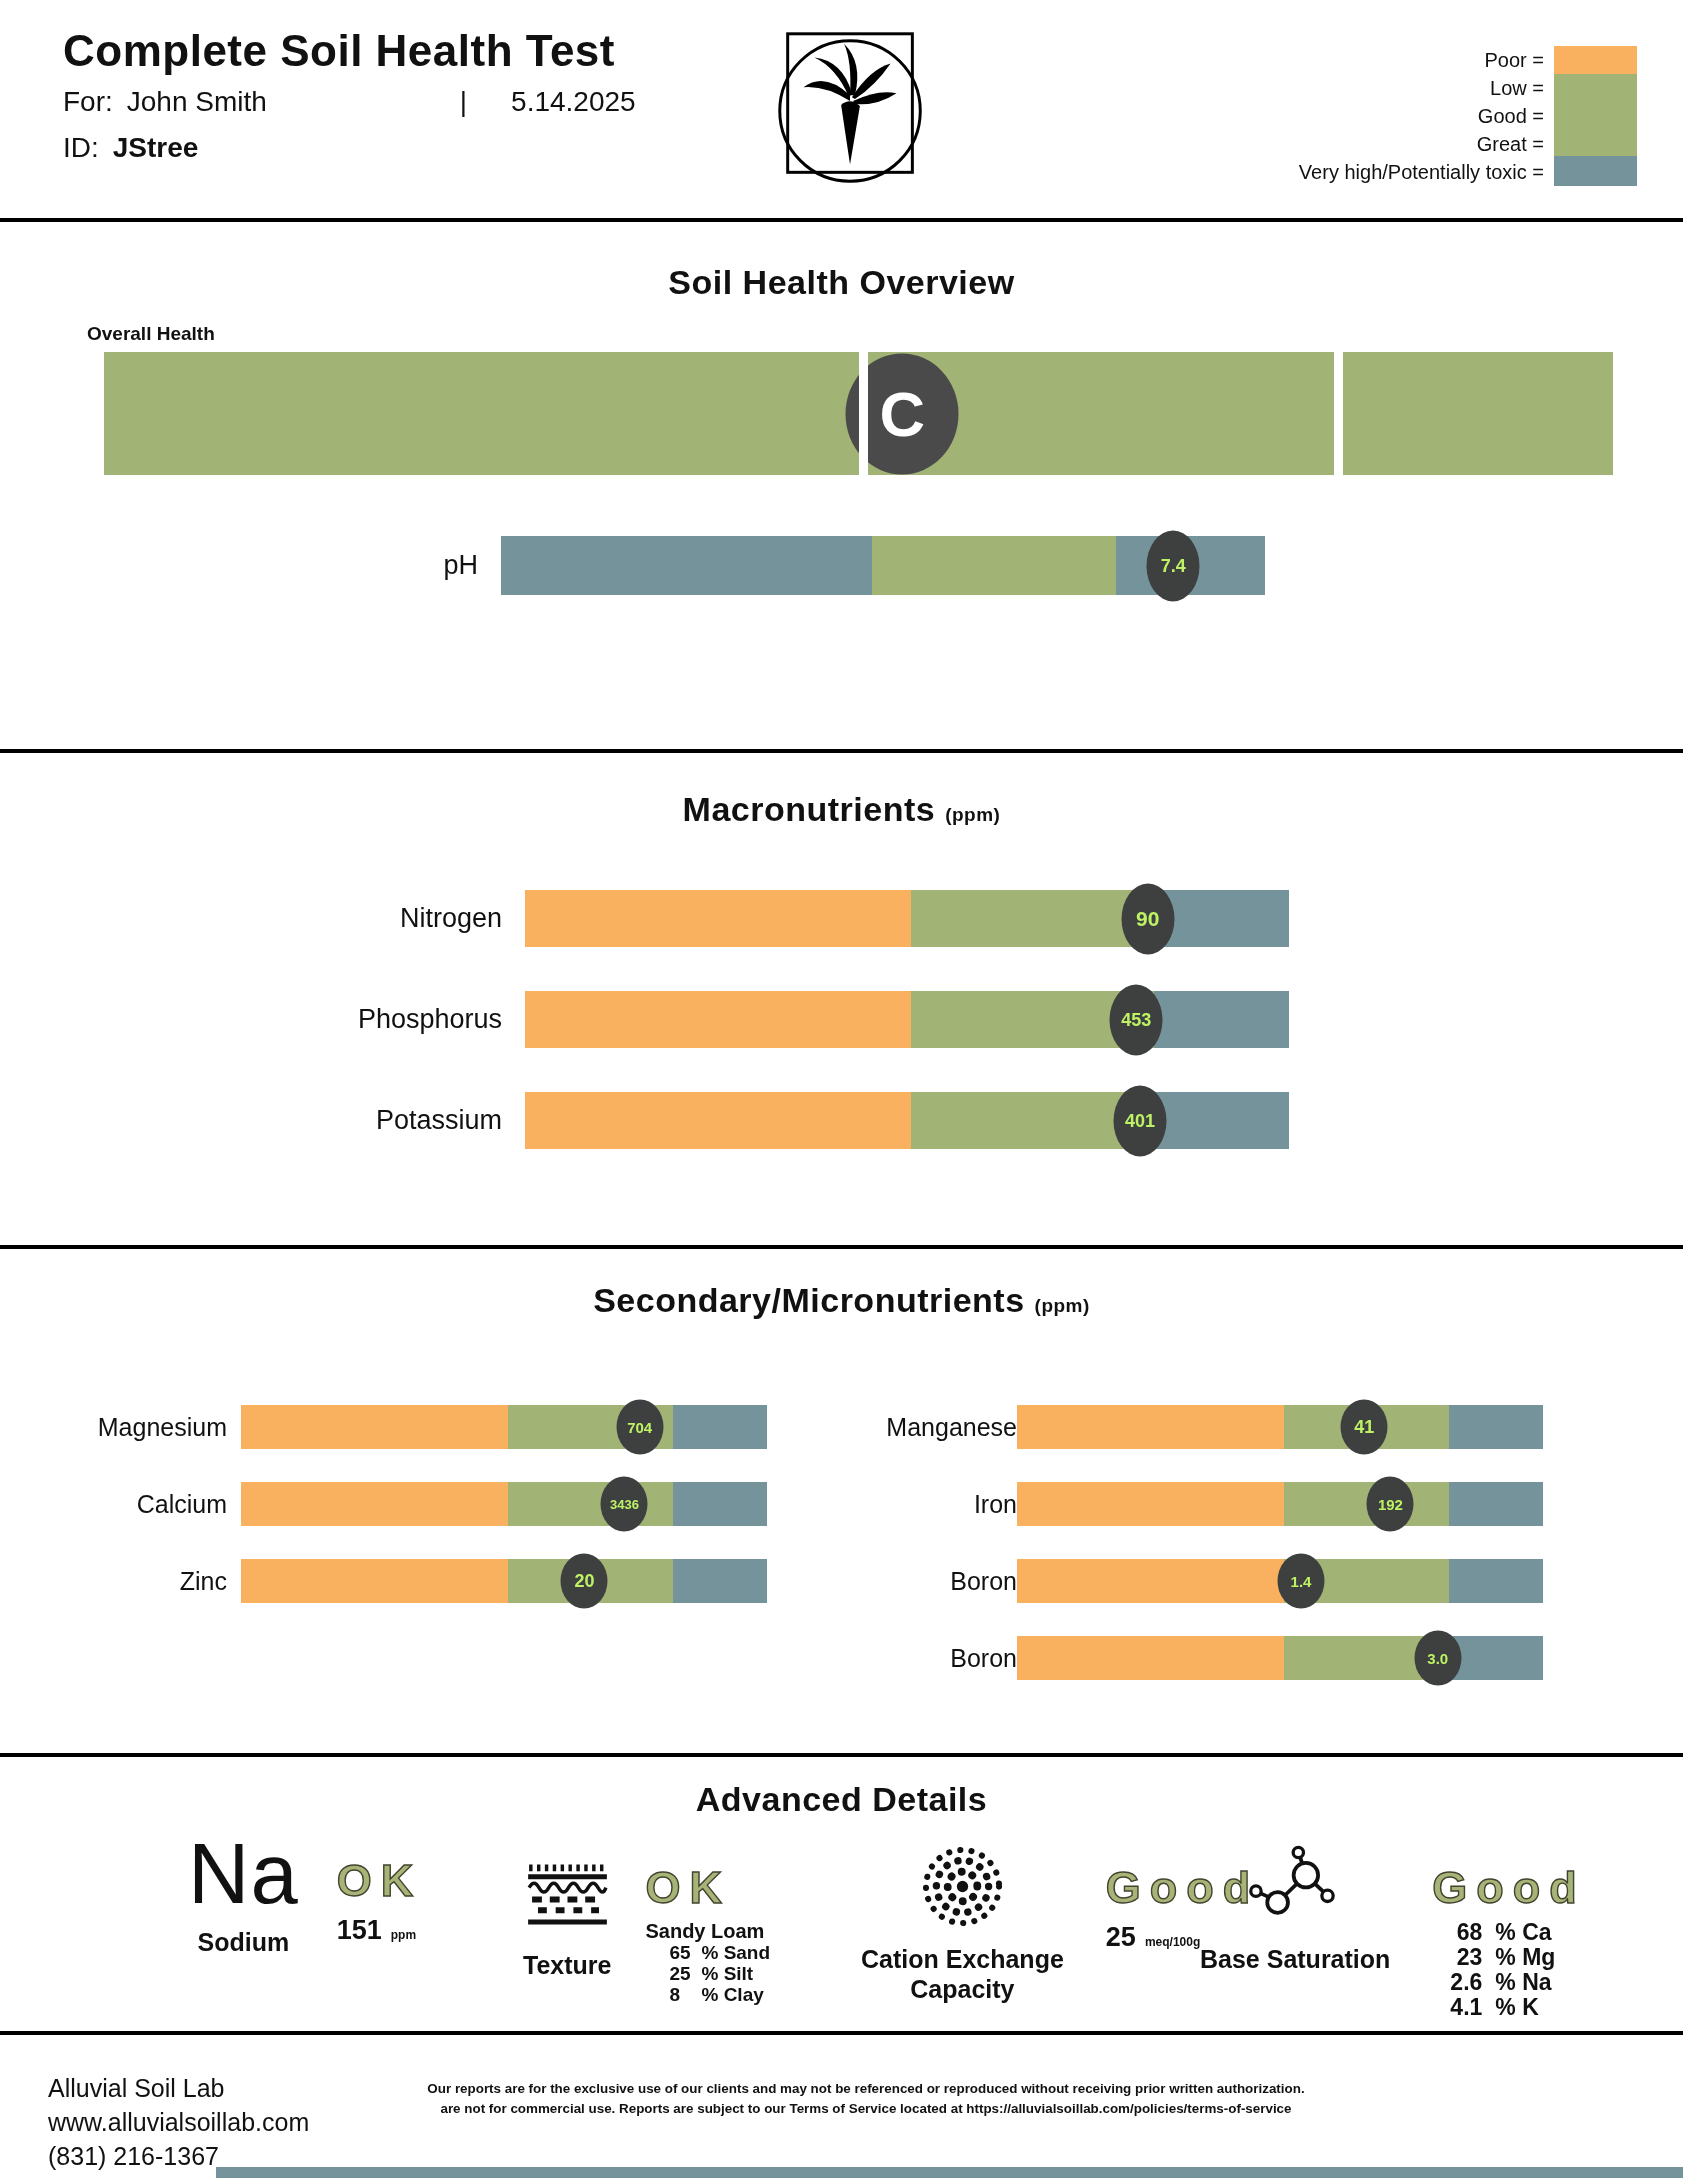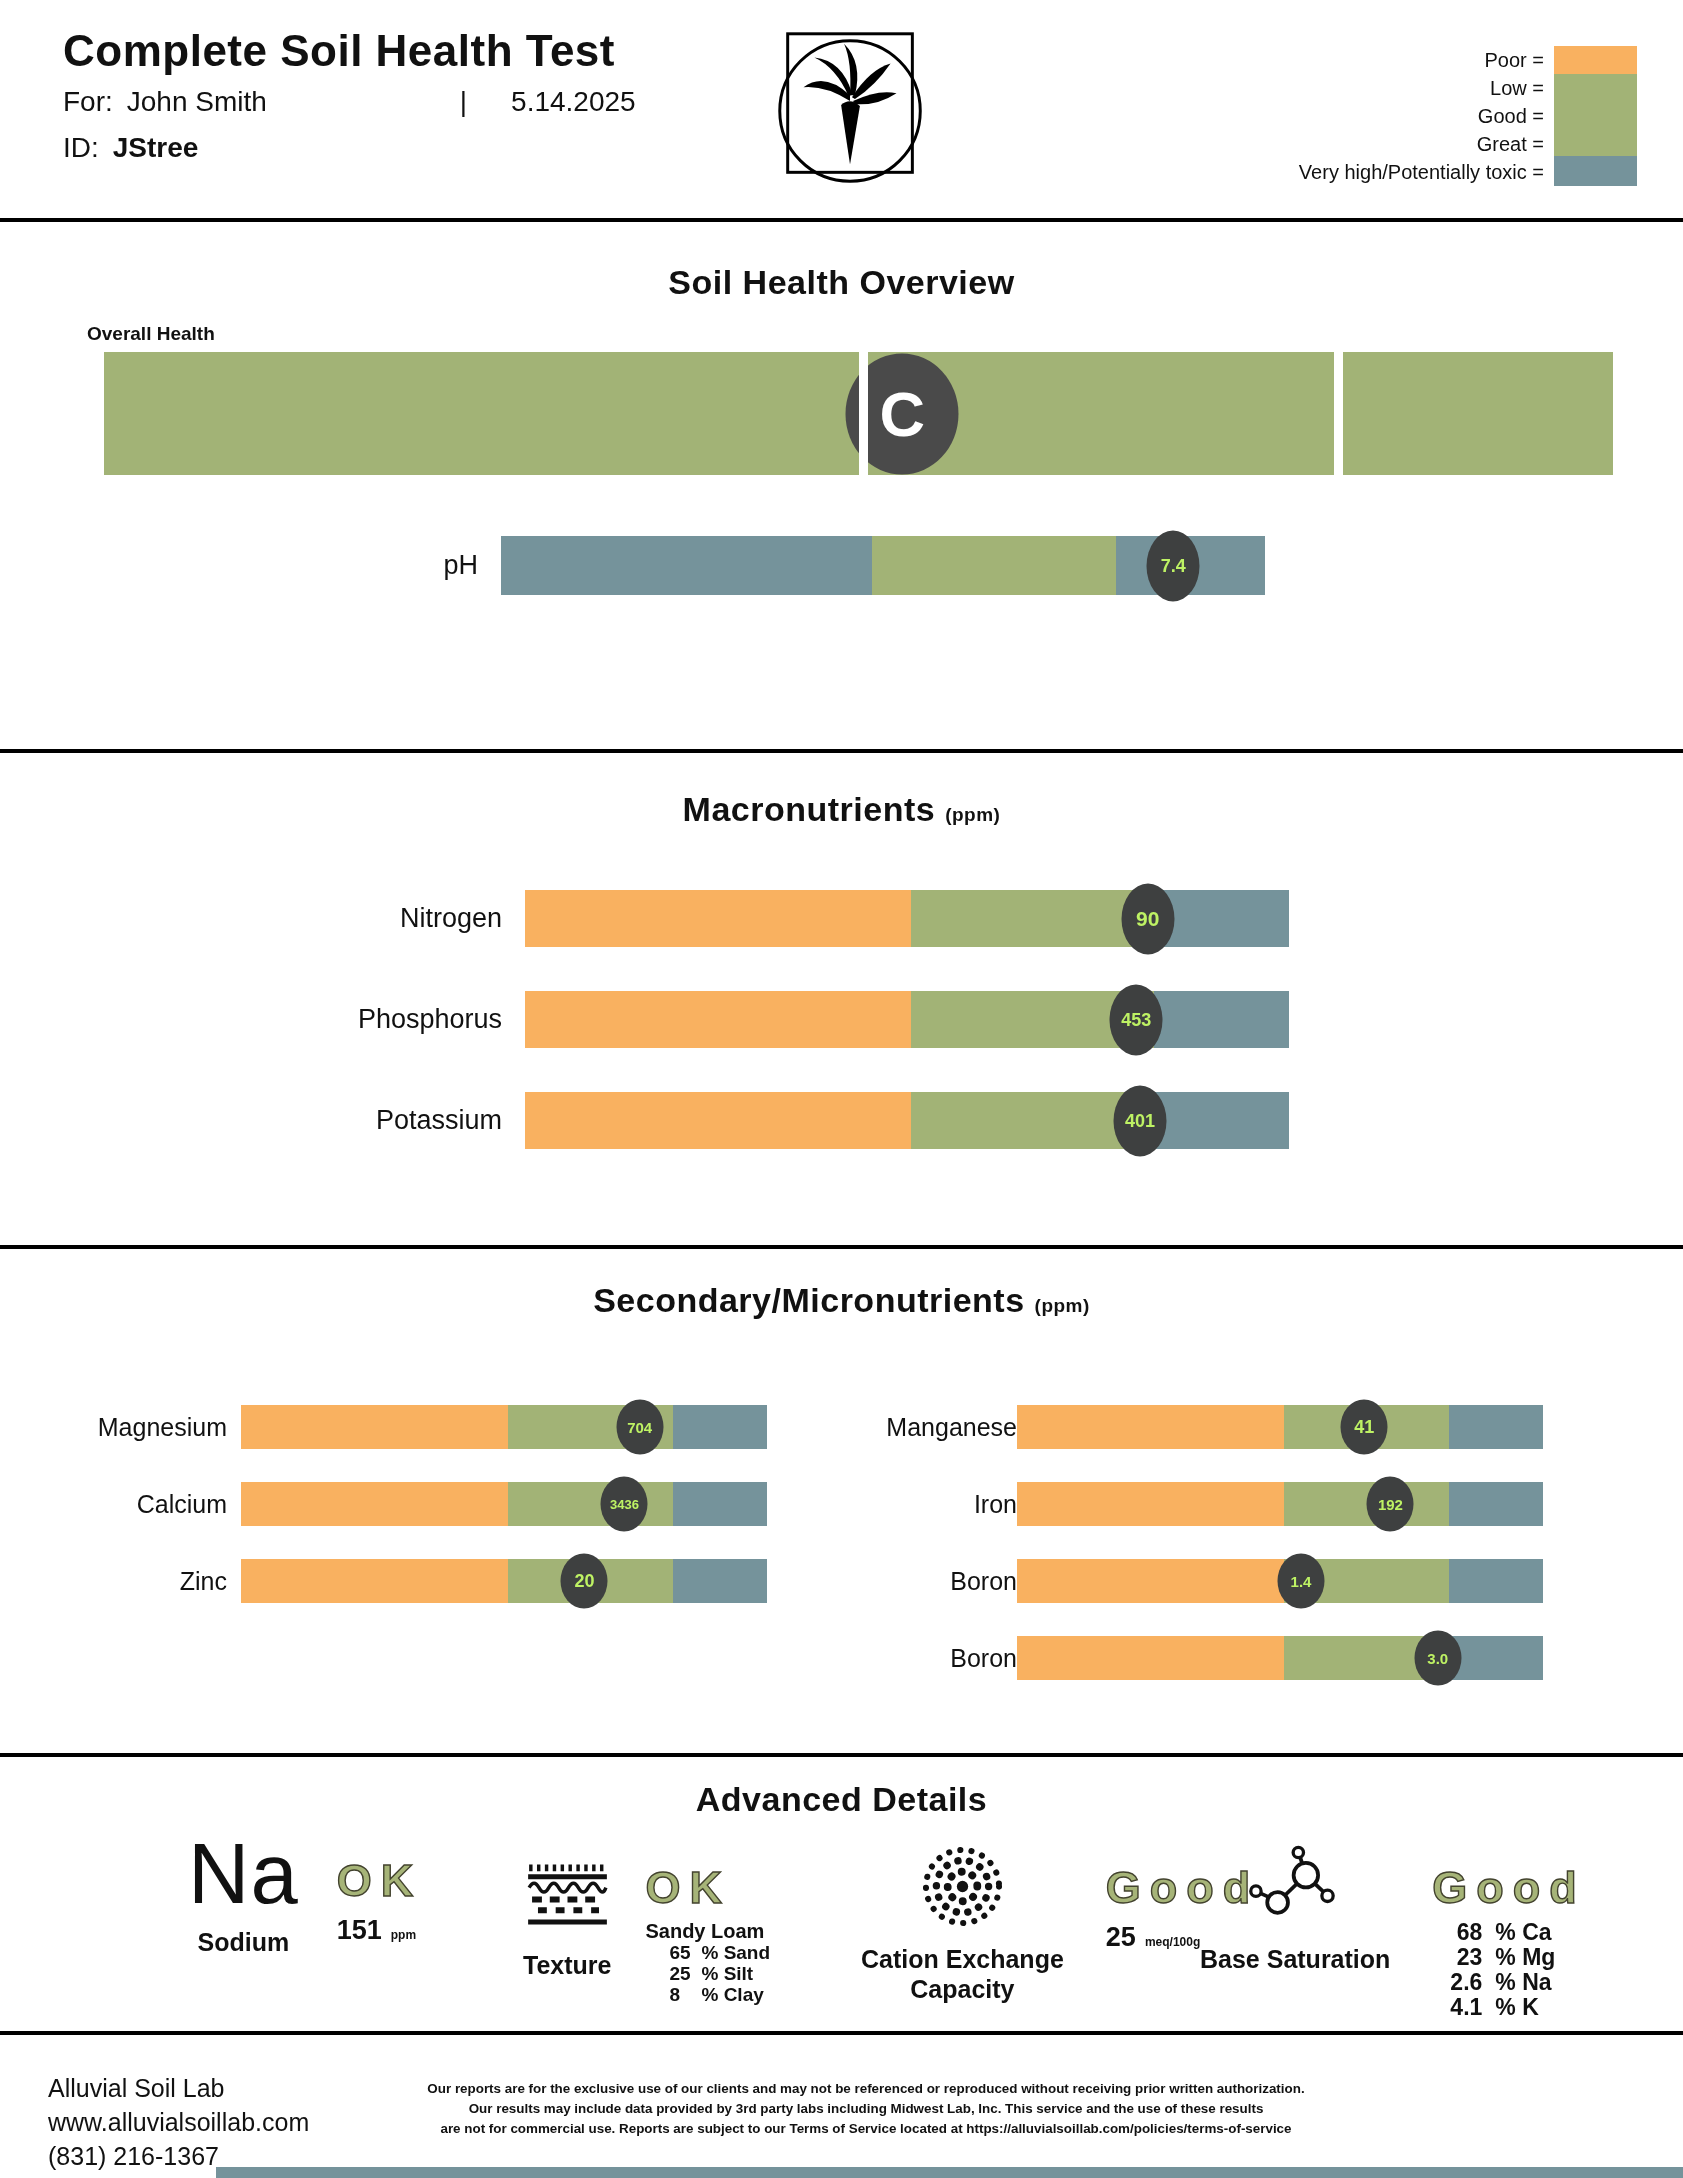--- a/index.html
+++ b/index.html
@@ -400,19 +400,18 @@
 
   <div class="rule" style="top:2031px"></div>
 
   <div class="footer-company">
     <div>Alluvial Soil Lab</div>
     <div>www.alluvialsoillab.com</div>
     <div>(831) 216-1367</div>
   </div>
   <div class="footer-disclaimer">
       <div>Our reports are for the exclusive use of our clients and may not be referenced or reproduced without receiving prior written authorization.</div>
-      <div>Our results may include data provided by 3rd party labs including Midwest Lab, Inc. This service and the use of these results</div>
       <div>are not for commercial use. Reports are subject to our Terms of Service located at https://alluvialsoillab.com/policies/terms-of-service</div>
     </div>
   <div class="bottom-strip"></div>
 
 </div>
 
 
 </body></html>

